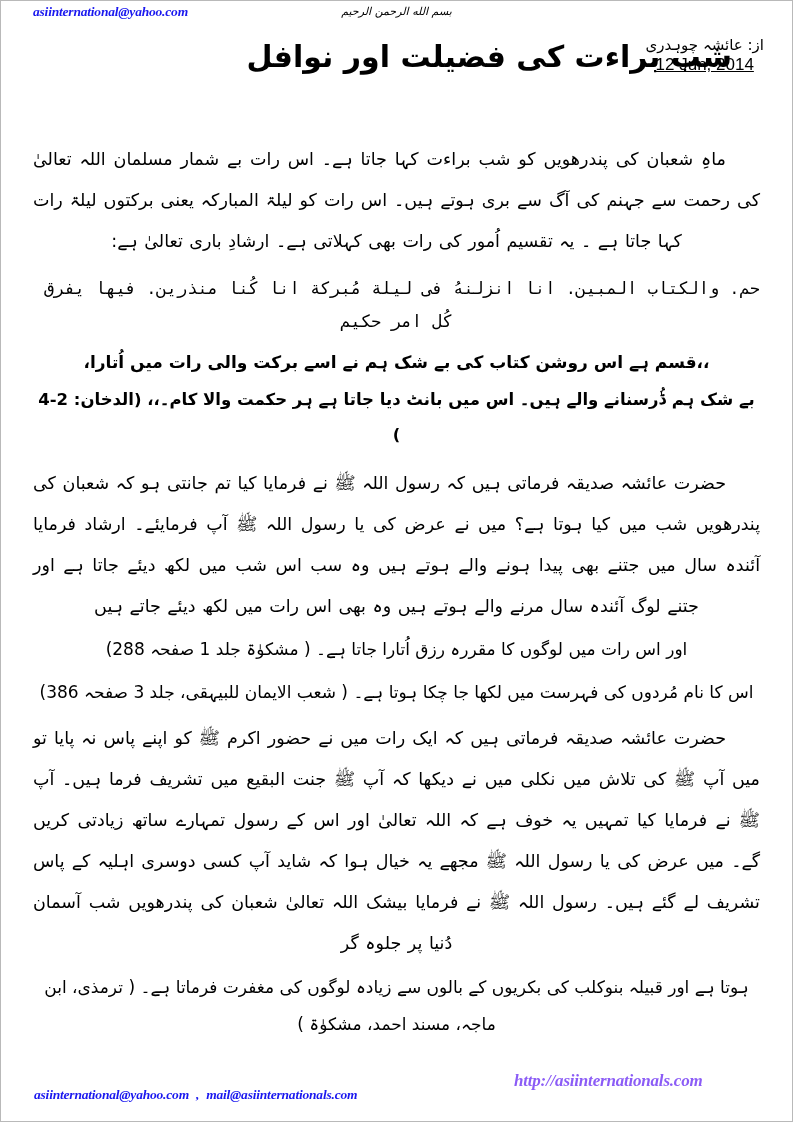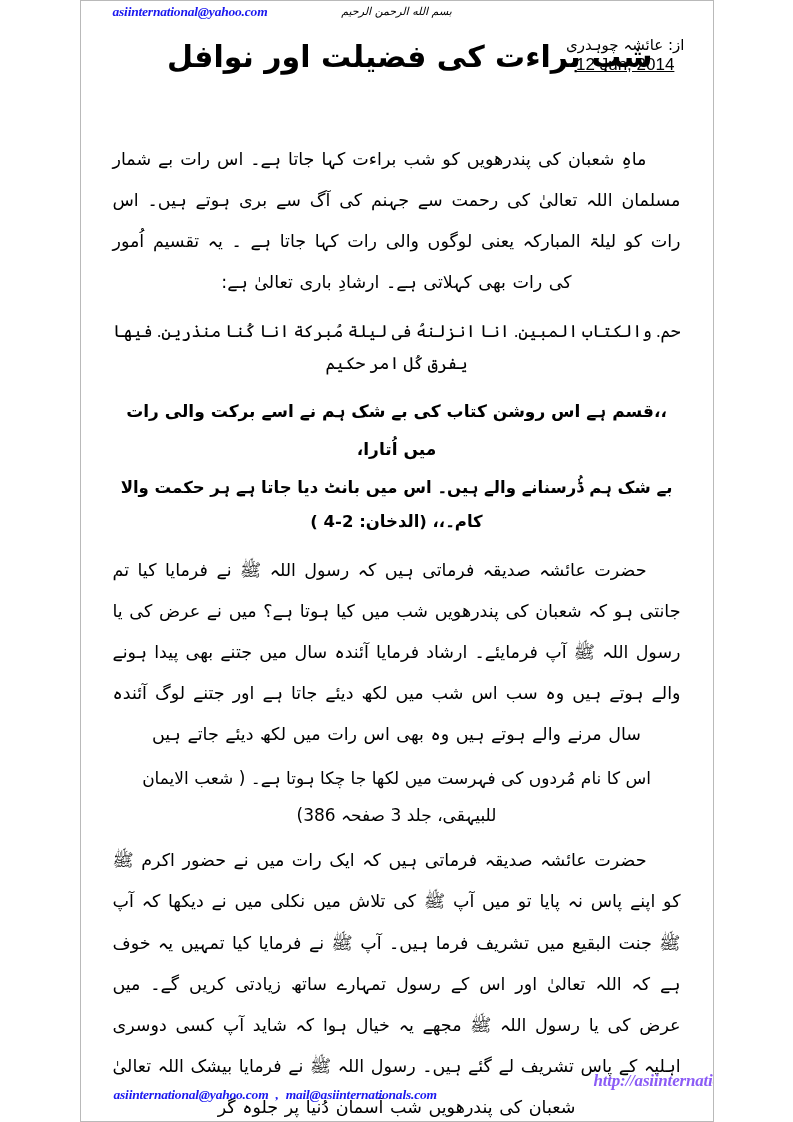--- a/index.html
+++ b/index.html
@@ -4,21 +4,21 @@
 <title>شب براءت کی فضیلت اور نوافل</title>
 <style>
   html, body {
     margin: 0;
     padding: 0;
     background: #ffffff;
   }
 
   .page {
     position: relative;
-    width: 634px;
+    width: 793px;
     height: 1122px;
     margin: 0 auto;
     background: #ffffff;
     border: 1px solid #b9b9b9;
     box-sizing: border-box;
     overflow: hidden;
     font-family: "DejaVu Sans", "Liberation Sans", sans-serif;
   }
 
   
@@ -112,26 +112,26 @@
     text-align: justify;
     word-spacing: 1px;
   }
 
   .para-intro {
     margin-top: 26px;
     margin-bottom: 12px;
   }
 
   .arabic-verse {
-    font-family: Liberation Serif, serif;
+    font-family: Liberation Mono, monospace;
     font-size: 17px;
     line-height: 1.9;
     color: #000000;
     text-align: right;
-    margin: 6px 0 12px 0;
+    margin: 6px 0 4px 0;
     direction: rtl;
   }
 
   .verse-translation {
     font-family: "DejaVu Sans", sans-serif;
     font-size: 17px;
     font-weight: bold;
     line-height: 2.25;
     color: #000000;
     text-align: center;
@@ -218,30 +218,31 @@
     <div class="author-block">
       <div class="author-name">از: عائشہ چوہدری</div>
       <div class="author-date">12 Jun, 2014</div>
     </div>
 
     <div class="doc-title">شب براءت کی فضیلت اور نوافل</div>
   </div>
 
   <div class="body-area">
 
-    <p class="para para-intro">ماہِ شعبان کی پندرھویں کو شب براءت کہا جاتا ہے۔ اس رات بے شمار مسلمان اللہ تعالیٰ کی رحمت سے جہنم کی آگ سے بری ہوتے ہیں۔ اس رات کو لیلۃ المبارکہ یعنی لوگوں والی رات کہا جاتا ہے ۔ یہ تقسیم اُمور کی رات بھی کہلاتی ہے۔ ارشادِ باری تعالیٰ ہے:</p>
+    <p class="para para-intro">ماہِ شعبان کی پندرھویں کو شب براءت کہا جاتا ہے۔ اس رات بے شمار مسلمان اللہ تعالیٰ کی رحمت سے جہنم کی آگ سے بری ہوتے ہیں۔ اس رات کو لیلۃ المبارکہ یعنی برکتوں لیلۃ رات کہا جاتا ہے ۔ یہ تقسیم اُمور کی رات بھی کہلاتی ہے۔ ارشادِ باری تعالیٰ ہے:</p>
 
     <p class="arabic-verse no-indent">حم. والكتاب المبين. انا انزلنهُ فى ليلة مُبركة انا كُنا منذرين. فيها يفرق كُل امر حكيم</p>
 
     <p class="verse-translation">،،قسم ہے اس روشن کتاب کی بے شک ہم نے اسے برکت والی رات میں اُتارا،</p>
 
     <p class="verse-translation-2">بے شک ہم ڈُرسنانے والے ہیں۔ اس میں بانٹ دیا جاتا ہے ہر حکمت والا کام۔،، (الدخان: 2-4 )</p>
 
     <p class="para hadith-block">حضرت عائشہ صدیقہ فرماتی ہیں کہ رسول اللہ ﷺ نے فرمایا کیا تم جانتی ہو کہ شعبان کی پندرھویں شب میں کیا ہوتا ہے؟ میں نے عرض کی یا رسول اللہ ﷺ آپ فرمایئے۔ ارشاد فرمایا آئندہ سال میں جتنے بھی پیدا ہونے والے ہوتے ہیں وہ سب اس شب میں لکھ دیئے جاتا ہے اور جتنے لوگ آئندہ سال مرنے والے ہوتے ہیں وہ بھی اس رات میں لکھ دیئے جاتے ہیں</p>
 
+    <p class="citation-line">اور اس رات میں لوگوں کا مقررہ رزق اُتارا جاتا ہے۔  ( مشکوٰۃ جلد 1 صفحہ 288)</p>
 
 
     <p class="citation-line">اس کا نام مُردوں کی فہرست میں لکھا جا چکا ہوتا ہے۔ ( شعب الایمان للبیہقی، جلد 3 صفحہ 386)</p>
 
     <p class="para">حضرت عائشہ صدیقہ فرماتی ہیں کہ ایک رات میں نے حضور اکرم ﷺ کو اپنے پاس نہ پایا تو میں آپ ﷺ کی تلاش میں نکلی میں نے دیکھا کہ آپ ﷺ جنت البقیع میں تشریف فرما ہیں۔ آپ ﷺ نے فرمایا کیا تمہیں یہ خوف ہے کہ اللہ تعالیٰ اور اس کے رسول تمہارے ساتھ زیادتی کریں گے۔ میں عرض کی یا رسول اللہ ﷺ مجھے یہ خیال ہوا کہ شاید آپ کسی دوسری اہلیہ کے پاس تشریف لے گئے ہیں۔  رسول اللہ ﷺ نے فرمایا بیشک اللہ تعالیٰ شعبان کی پندرھویں شب آسمان دُنیا پر جلوہ گر</p>
 
     <p class="citation-line">ہوتا ہے اور قبیلہ بنوکلب کی بکریوں کے بالوں سے زیادہ لوگوں کی مغفرت فرماتا ہے۔ ( ترمذی، ابن ماجہ، مسند احمد، مشکوٰۃ )</p>
 
   </div>
 

